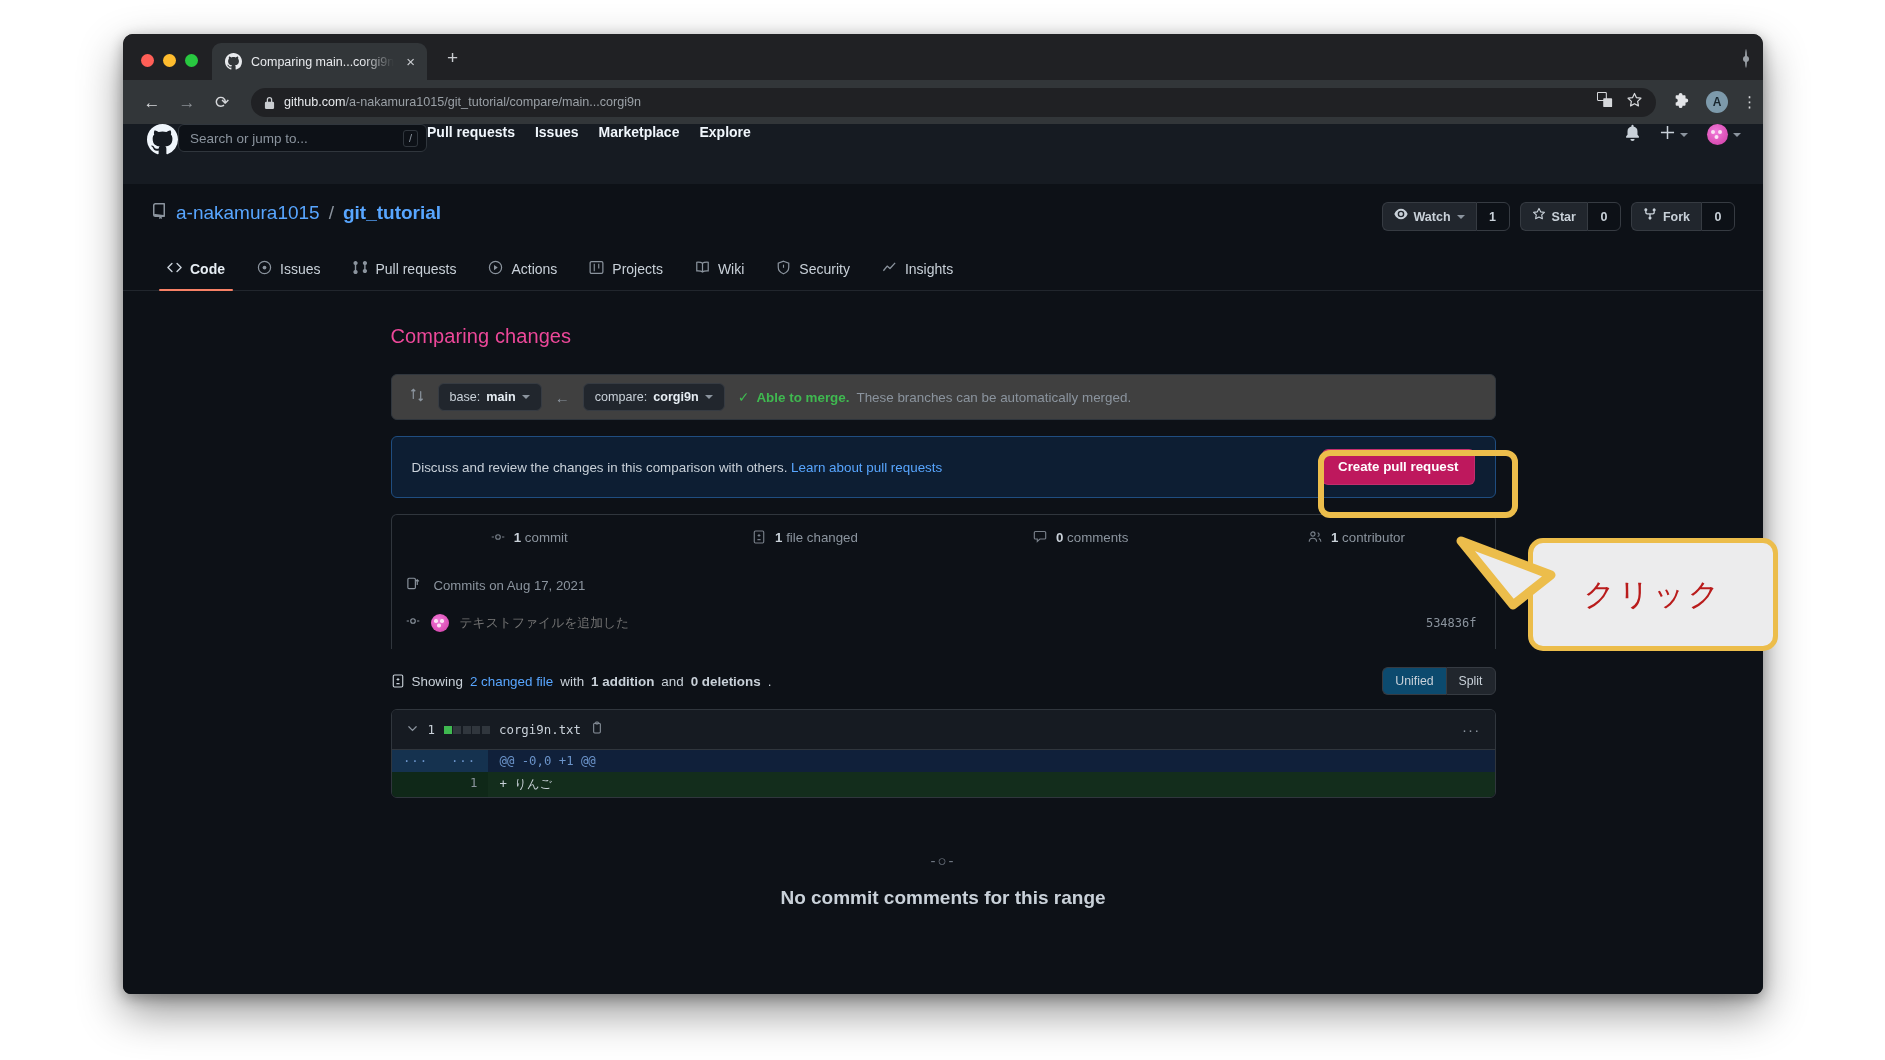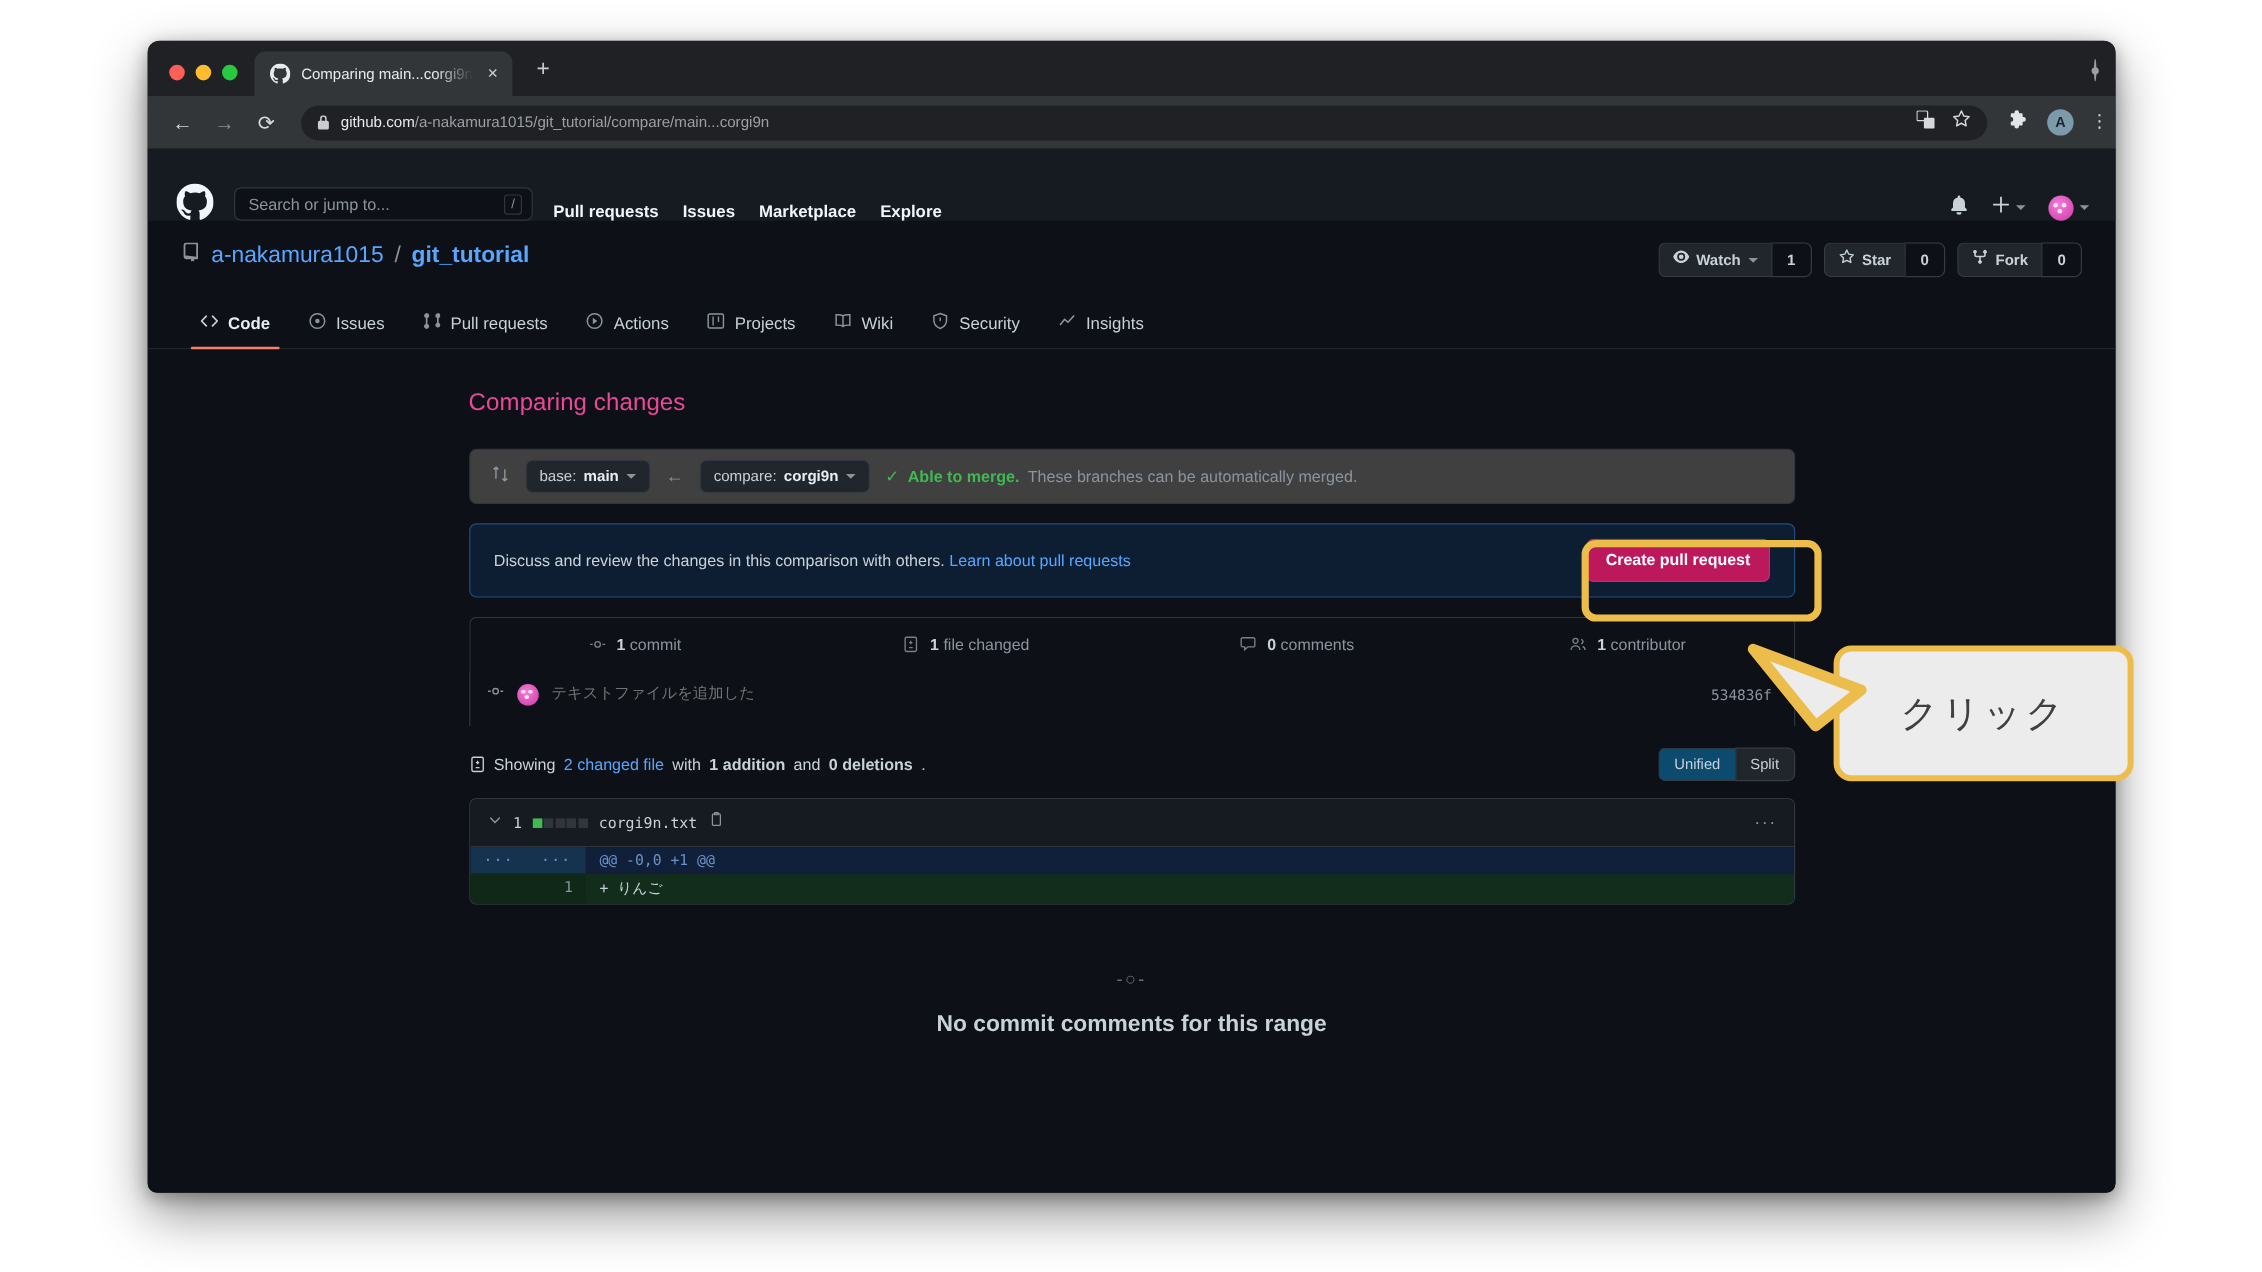--- a/index.html
+++ b/index.html
@@ -95,22 +95,22 @@
     background: #7d9aab; color: #19272f; font-size: 12px;
     display: flex; align-items: center; justify-content: center;
     font-weight: bold;
   }
   .kebab { color: #d6d8db; font-size: 15px; letter-spacing: 0; line-height: 0.62; width: 5px; text-align: center; }
 
   
   .gh { background: #0d1117; height: 870px; position: relative; overflow: hidden; }
   .gh-header {
     height: 60px; background: #161b22;
-    display: flex; align-items: flex-end;
-    padding: 0 22px 0 24px; gap: 17px;
+    display: flex; align-items: flex-start;
+    padding: 0 22px 0 24px; 
   }
   .gh-logo { width: 31px; height: 31px; flex: 0 0 31px; }
   .gh-search {
     width: 249px; height: 28px; background: #0d1117;
     border: 1px solid #30363d; border-radius: 6px;
     display: flex; align-items: center; padding: 0 8px 0 11px;
   }
   .gh-search input {
     flex: 1; background: transparent; border: none; outline: none;
     color: #c9d1d9; font-size: 13.5px; font-family: inherit; min-width: 0;
@@ -289,21 +289,21 @@
     pointer-events: none; z-index: 40;
   }
   .callout {
     position: absolute; left: 1528px; top: 538px;
     width: 250px; height: 113px;
     background: #ececed; border: 5px solid #ecbd4b;
     border-radius: 15px; z-index: 41;
     display: flex; align-items: center; justify-content: center;
   }
   .callout-text {
-    font-size: 31px; color: #404040; letter-spacing: 3px;
+    font-size: 31px; color: #b91c1c; letter-spacing: 3px;
     font-family: "DejaVu Sans", sans-serif;
   }
   .callout-tail { position: absolute; left: 1455px; top: 527px; z-index: 42; }
 </style>
 </head>
 <body>
 
 <div id="root">
 
   <div class="browser">
@@ -582,20 +582,29 @@
                 <svg viewBox="0 0 16 16" width="14" height="14" style="vertical-align:-2px">
                     <circle cx="5.6" cy="4.6" r="2.4" fill="none" stroke="#8b949e" stroke-width="1.3"></circle>
                     <path fill="none" stroke="#8b949e" stroke-width="1.3" d="M1.4 13.4c0-2.4 1.9-4 4.2-4s4.2 1.6 4.2 4M11 3.2a2.2 2.2 0 0 1 0 4.3M12.4 9.8c1.4.5 2.3 1.8 2.3 3.6"></path>
                   </svg>
               </span><b>1</b>
               <span>contributor</span>
             </div>
           </div>
 
           <div class="commits-list">
+            <div class="commits-date">
+              <span>
+                <svg viewBox="0 0 16 16" width="15" height="15">
+                    <rect x="2" y="2.4" width="8" height="11" rx="1.2" fill="none" stroke="#8b949e" stroke-width="1.25"></rect>
+                    <path stroke="#8b949e" stroke-width="1.25" d="M12 9.6V4.2M10.2 5.8L12 4l1.8 1.8"></path>
+                  </svg>
+              </span>
+              <span>Commits on Aug 17, 2021</span>
+            </div>
             <div class="commit-row">
               <span>
                 <svg viewBox="0 0 16 16" width="14" height="14">
                     <circle cx="8" cy="8" r="2.6" fill="none" stroke="#8b949e" stroke-width="1.3"></circle>
                     <path stroke="#8b949e" stroke-width="1.3" d="M0.8 8h2.6M12.6 8h2.6"></path>
                   </svg>
               </span>
               <span class="commit-avatar"></span>
               <span class="commit-msg">テキストファイルを追加した</span>
               <span class="commit-sha">534836f</span>

